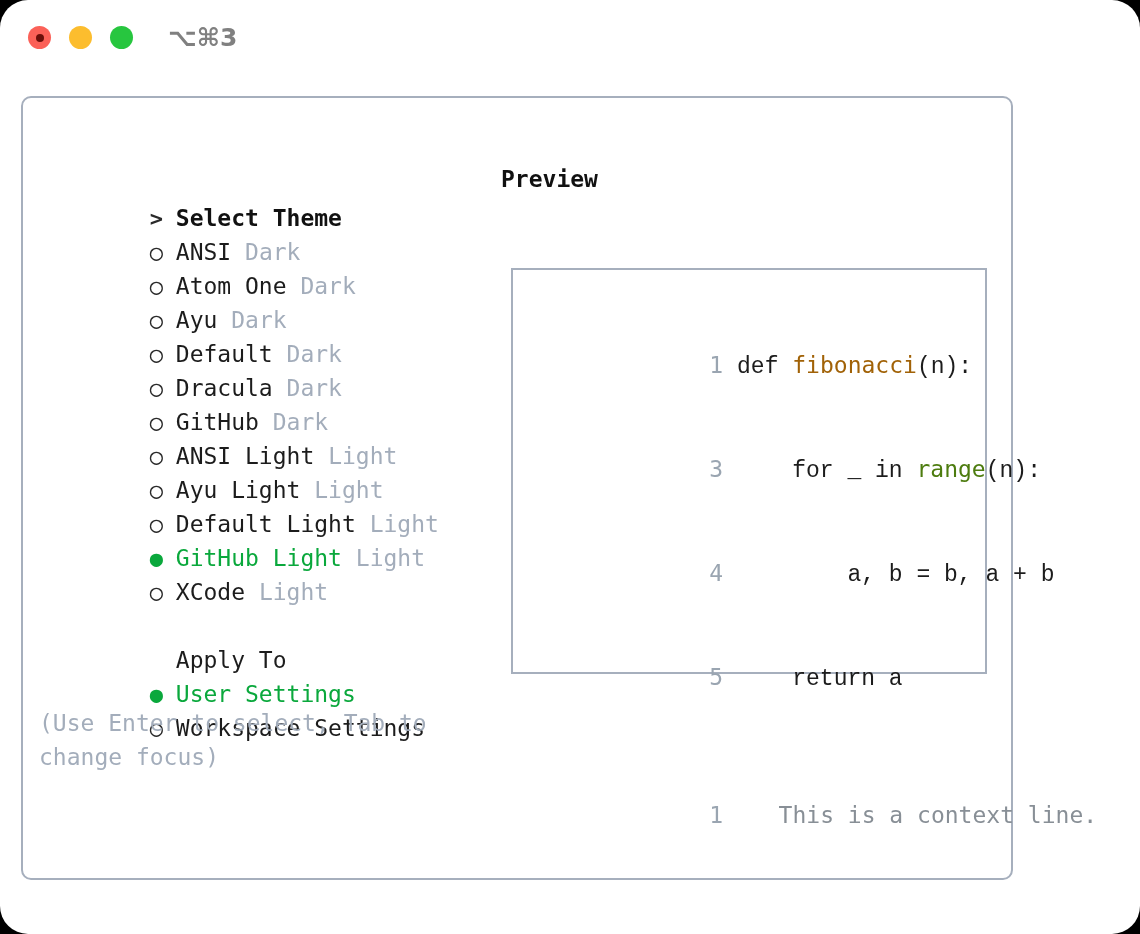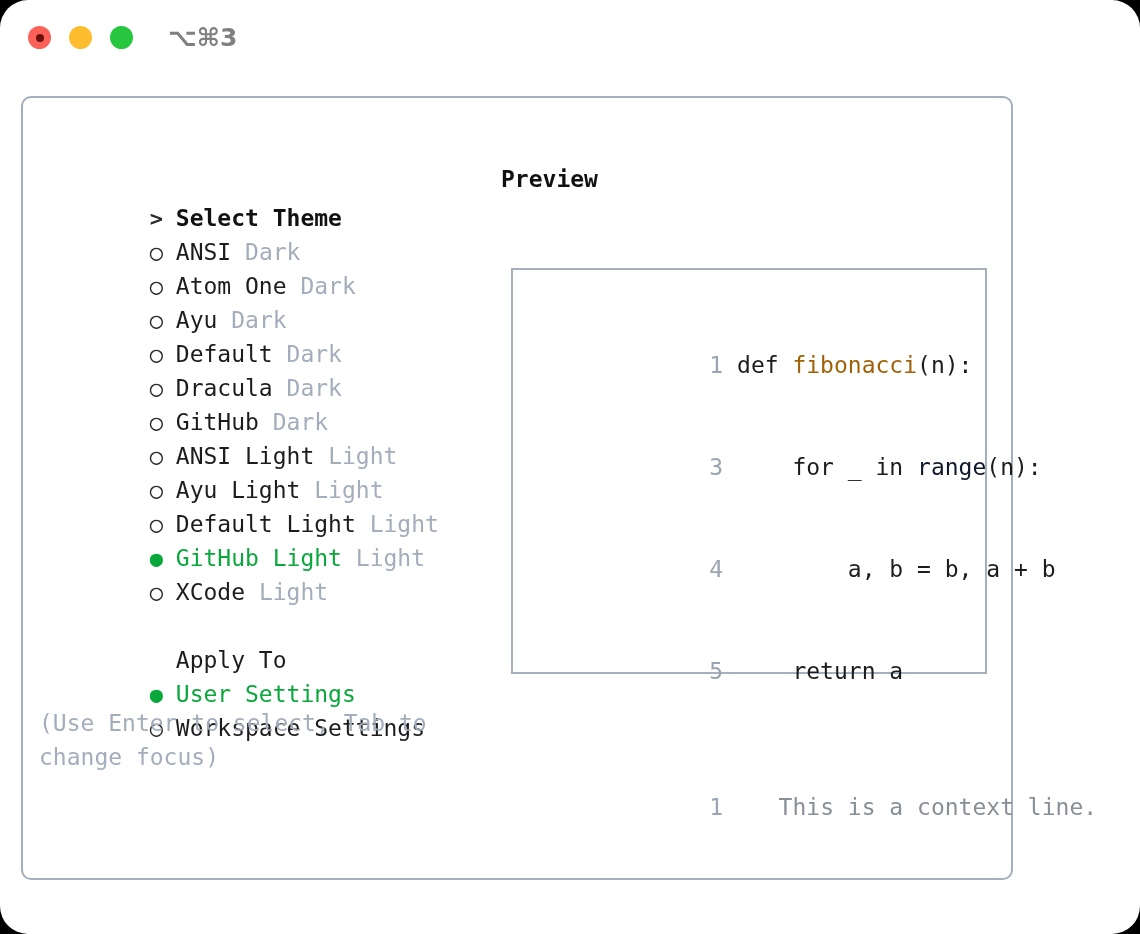--- a/index.html
+++ b/index.html
@@ -164,22 +164,22 @@
     display: inline-block;
     width: 26px;
     text-align: right;
     color: #9aa5b1;
   }
   .gap { height: 34px; }
 
   
   .tok-fn    { color: #a16207; }
   .tok-num   { color: #0d8080; }
-  .tok-call  { color: #0f172a; }
-  .tok-plain { color: #1c1c1c; }
+  .tok-call  { color: #4d7c0f; }
+  .tok-plain { color: #1c1c1c; font-family: Liberation Mono, monospace; }
 
   
   .diff-ctx { color: #888f96; }
 </style>
 </head>
 <body>
 
 <div id="app-window">
 
   <div id="titlebar">

